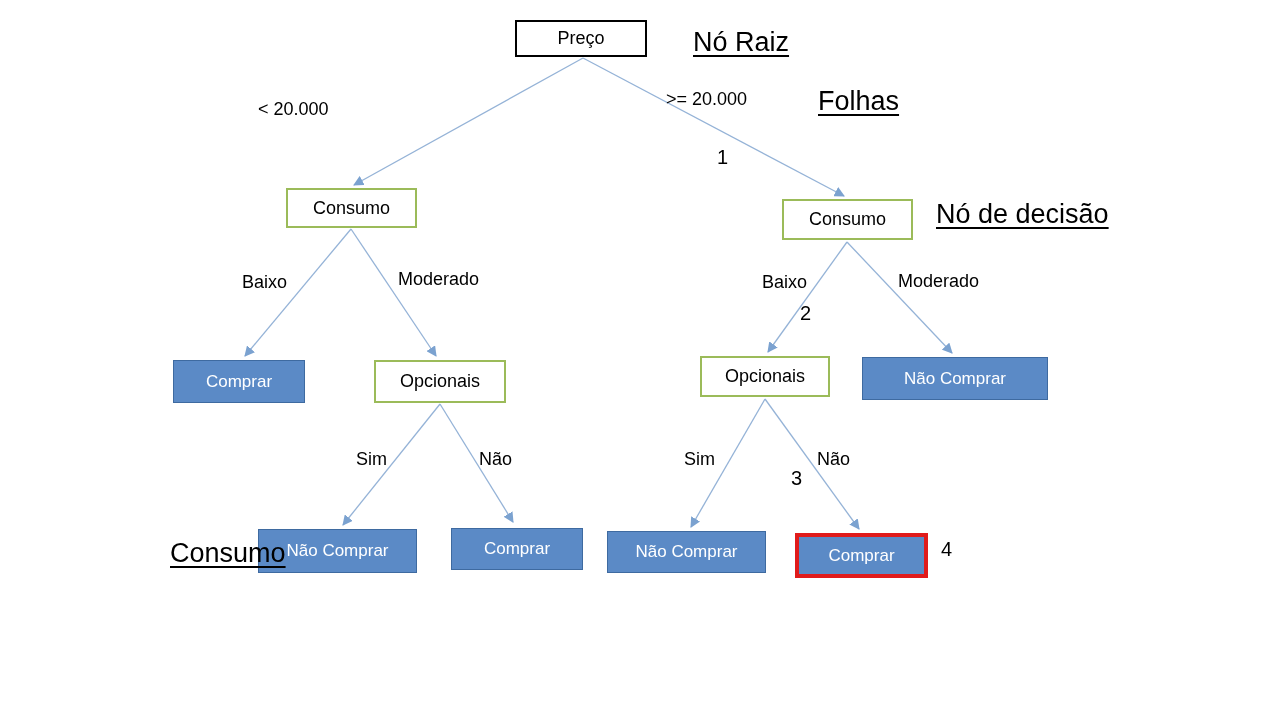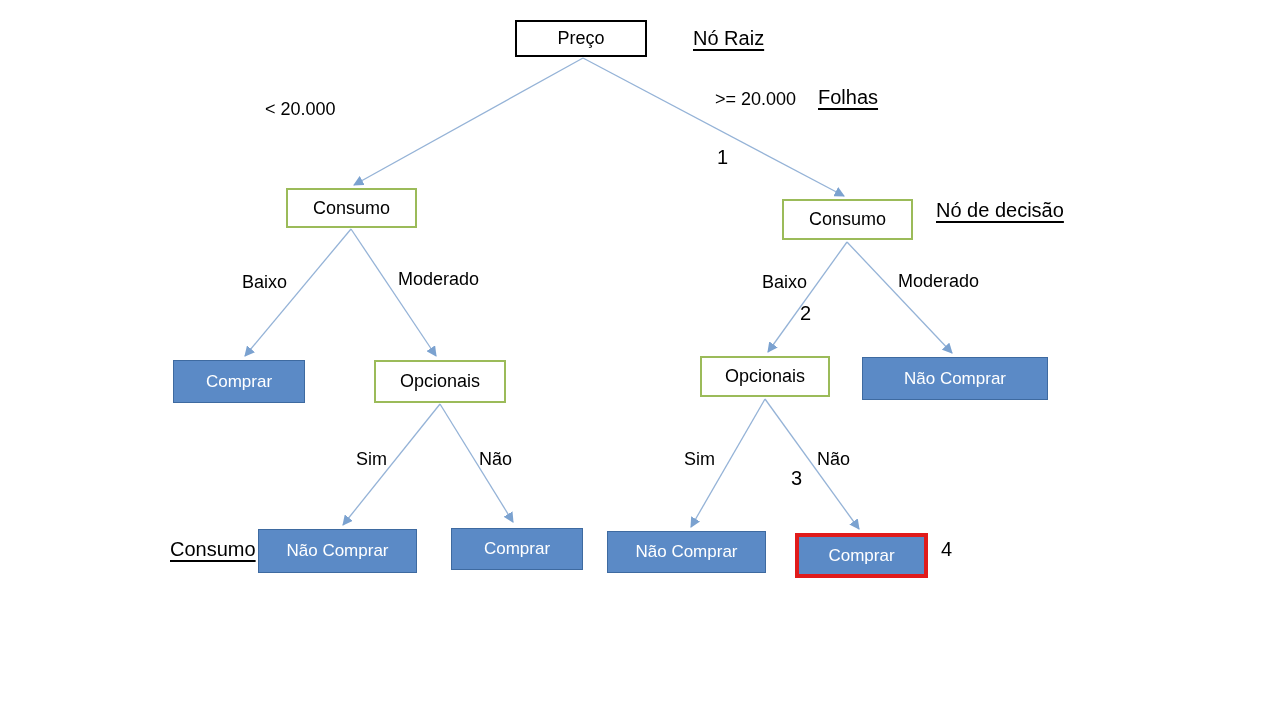--- a/index.html
+++ b/index.html
@@ -35,21 +35,21 @@
     border: 1px solid var(--leaf-border, #3e6aa0);
     color: #ffffff;
     font-size: 17px;
   }
   .node.leaf.highlight { border: 4px solid var(--highlight-border, #e01b1b); }
 
   .blabel { position: absolute; font-size: 18px; white-space: nowrap; }
   .num    { position: absolute; font-size: 20px; }
   .annot  {
     position: absolute;
-    font-size: 20px;
+    font-size: 27px;
     white-space: nowrap;
     text-decoration: underline;
     text-underline-offset: 4px;
   }
 </style>
 </head>
 <body>
 
 <div class="canvas">
 
@@ -86,22 +86,22 @@
   <div class="node leaf" style="left:862px; top:357px; width:186px; height:43px;">Não Comprar</div>
 
   <div class="node leaf" style="left:258px; top:529px; width:159px; height:44px;">Não Comprar</div>
 
   <div class="node leaf" style="left:451px; top:528px; width:132px; height:42px;">Comprar</div>
 
   <div class="node leaf" style="left:607px; top:531px; width:159px; height:42px;">Não Comprar</div>
 
   <div class="node leaf highlight" style="left:795px; top:533px; width:133px; height:45px;">Comprar</div>
 
-  <div class="blabel" style="left:265px; top:99px;">&lt; 20.000</div>
-  <div class="blabel" style="left:715px; top:89px;">&gt;= 20.000</div>
+  <div class="blabel" style="left:258px; top:99px;">&lt; 20.000</div>
+  <div class="blabel" style="left:666px; top:89px;">&gt;= 20.000</div>
   <div class="blabel" style="left:242px; top:272px;">Baixo</div>
   <div class="blabel" style="left:398px; top:269px;">Moderado</div>
   <div class="blabel" style="left:762px; top:272px;">Baixo</div>
   <div class="blabel" style="left:898px; top:271px;">Moderado</div>
   <div class="blabel" style="left:356px; top:449px;">Sim</div>
   <div class="blabel" style="left:479px; top:449px;">Não</div>
   <div class="blabel" style="left:684px; top:449px;">Sim</div>
   <div class="blabel" style="left:817px; top:449px;">Não</div>
 
   <div class="num" style="left:717px; top:146px;">1</div>

